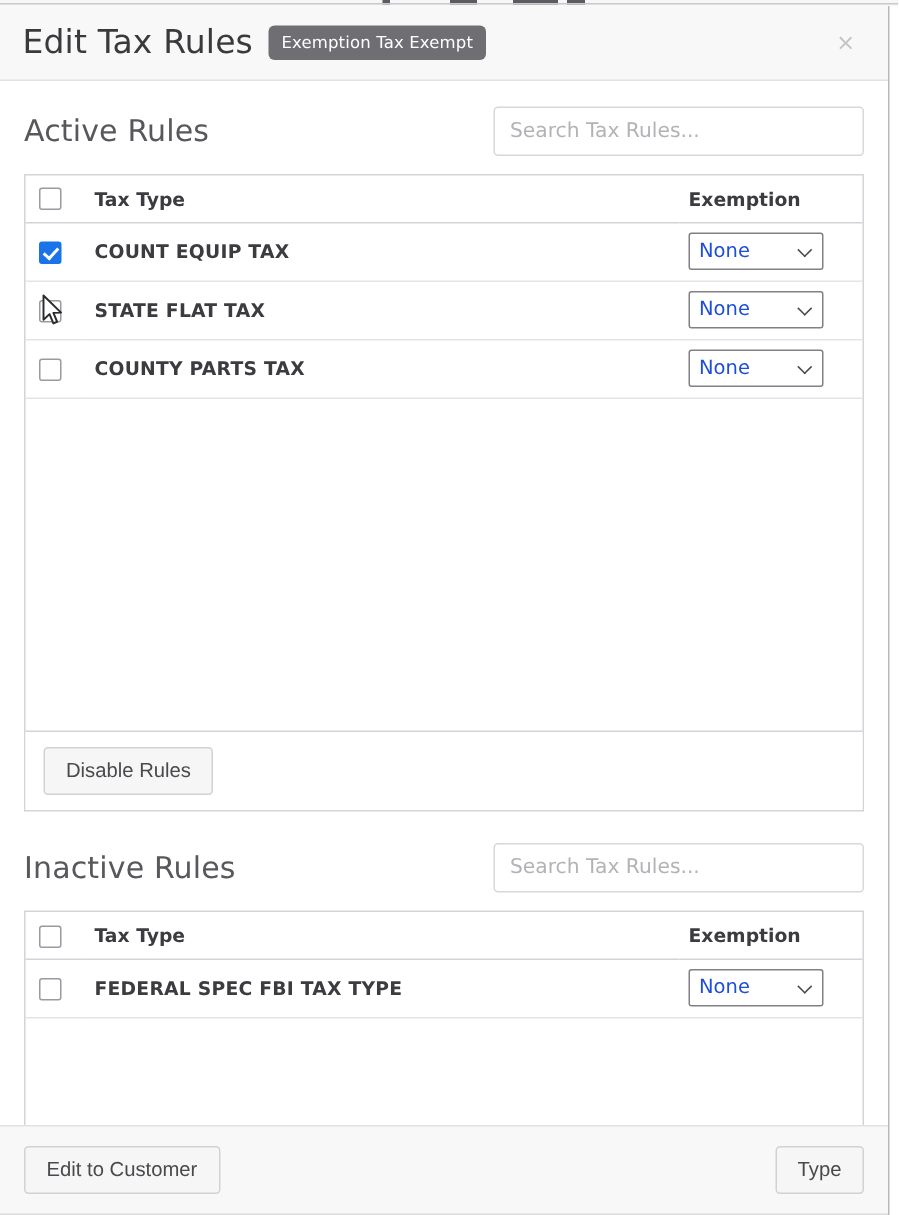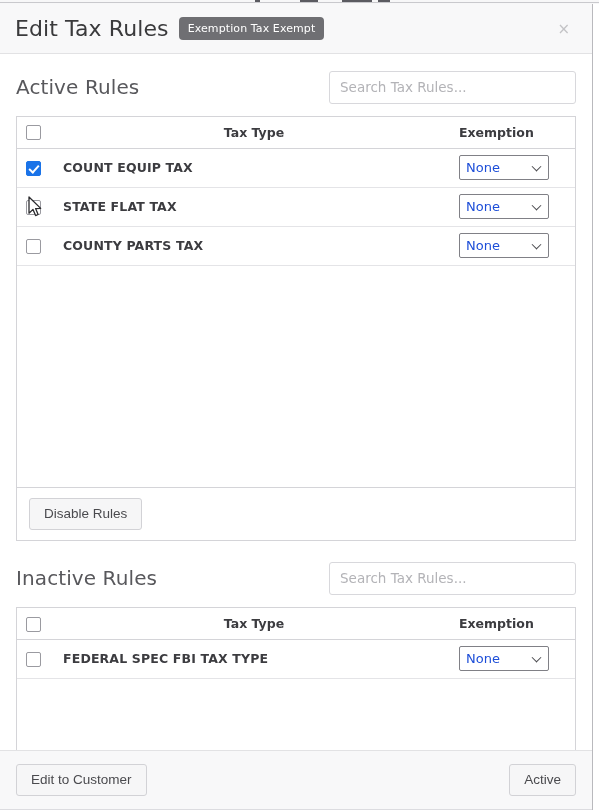--- a/index.html
+++ b/index.html
@@ -147,21 +147,21 @@
 
   .tbl thead th {
     height: 31px;
     font-size: 12.5px;
     color: #3c3c40;
     font-weight: bold;
     padding: 0 8px;
     border-bottom: 1px solid #d4d4d8;
   }
   .tbl thead th.col-chk { padding-left: 9px; padding-right: 0; }
-  .tbl thead th.col-type { padding-left: 8px; text-align: center; }
+  .tbl thead th.col-type { padding-left: 8px; }
   .tbl thead th.col-exm { padding-left: 6px; }
 
   .tbl tbody td { height: 39px; padding: 0 8px; }
   .tbl tbody td.col-chk { padding-left: 9px; padding-right: 0; }
   .tbl tbody td.col-type {
     font-size: 12.5px;
     font-weight: bold;
     color: #3c3c40;
     letter-spacing: .15px;
     padding-left: 8px;
@@ -413,21 +413,21 @@
           </table>
           <div class="panel-scroll inactive-scroll"></div>
 
         </div>
       </div>
 
     </div>
 
     <div class="modal-footer">
       <button class="btn">Edit to Customer</button>
-      <button class="btn">Active</button>
+      <button class="btn">Type</button>
     </div>
 
   </div>
 
   <svg class="cursor" viewBox="0 0 16 22">
     <path d="M1,1 L1,17.2 L5.0,13.4 L7.6,19.6 L10.1,18.5 L7.6,12.6 L12.7,12.4 Z" fill="#ffffff" stroke="#2b2b2e" stroke-width="1.3" stroke-linejoin="round"></path>
   </svg>
 
 </div>
 

